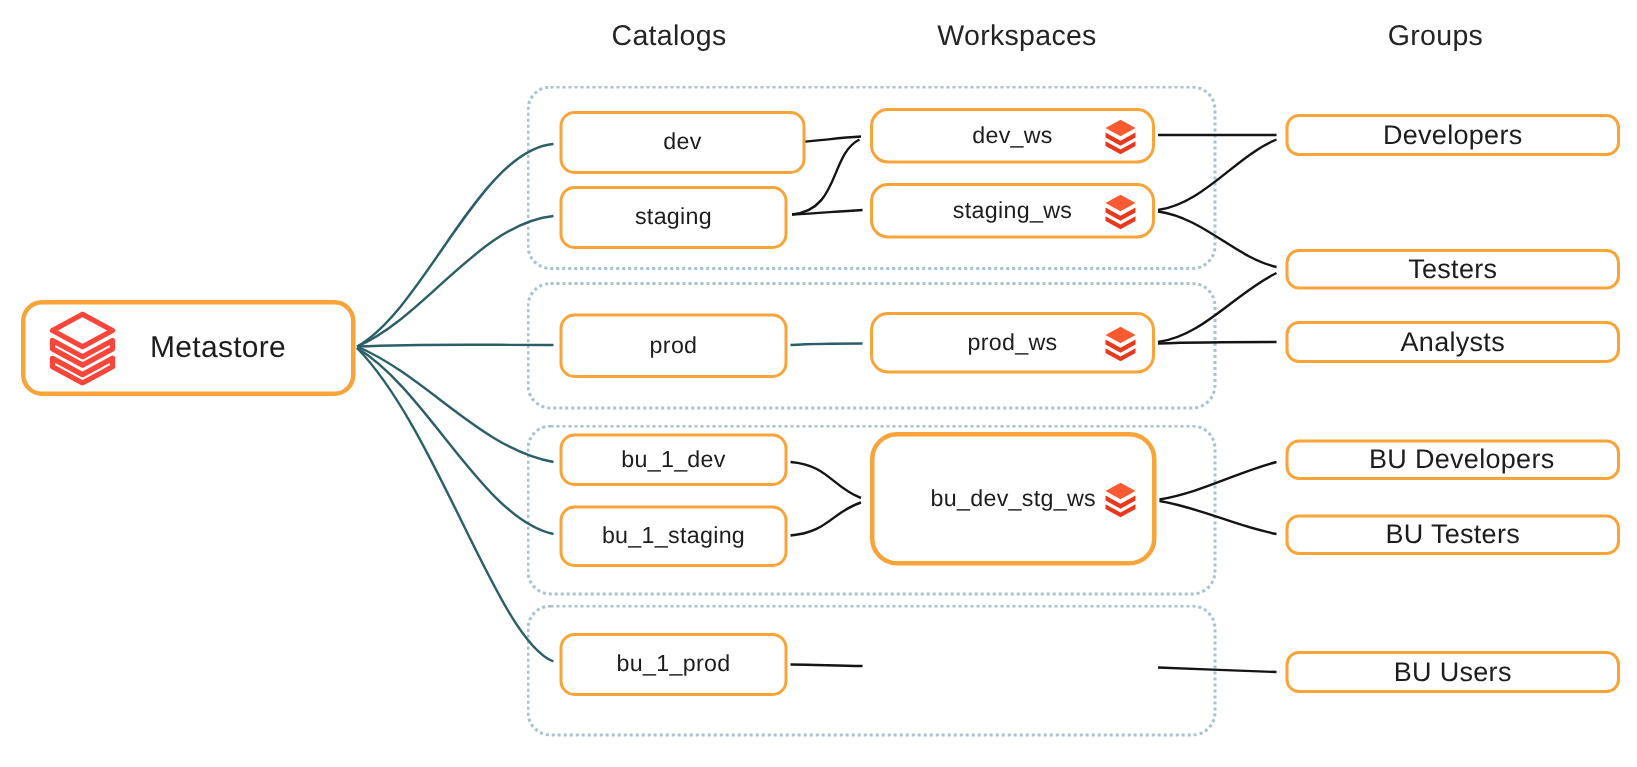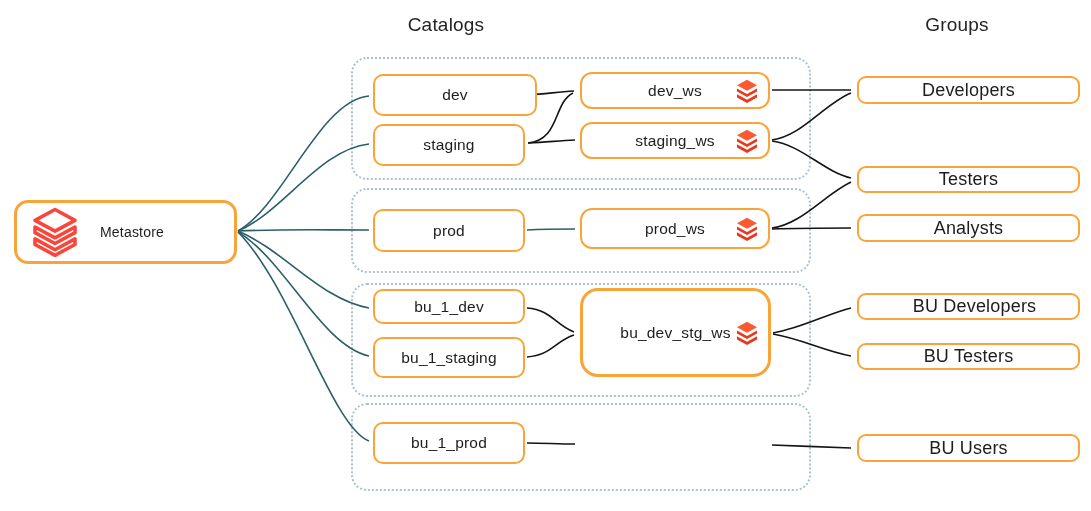--- a/index.html
+++ b/index.html
@@ -19,21 +19,21 @@
   .node{
     position:absolute;background:#ffffff;border:2.5px solid #f9a439;border-radius:10px;
     display:flex;align-items:center;justify-content:center;box-sizing:border-box;
   }
   .node .lbl{font-size:15.5px;color:#1d1d1d;letter-spacing:.2px;white-space:nowrap;}
   .node.grp{border-radius:9px;}
   .node.grp .lbl{font-size:18px;}
   .node.ws{border-radius:12px;}
   .node.big{border-radius:18px;border-width:3px;}
   .node.meta{border-radius:14px;border-width:3px;justify-content:flex-start;padding-left:13px;gap:20px;}
-  .node.meta .lbl{font-size:14px;}
+  .node.meta .lbl{font-size:20px;}
   .dbx-solid{position:absolute;right:8px;top:50%;transform:translateY(-50%);width:26px;height:24px;display:flex;}
   .dbx-solid svg{width:26px;height:24px;}
   .dbx-outline{width:50px;height:50px;display:flex;}
   .dbx-outline svg{width:50px;height:50px;}
   .defs-holder{position:absolute;width:0;height:0;overflow:hidden;}
 </style>
 </head>
 <body>
 
 <div class="canvas">
@@ -47,20 +47,21 @@
       </g>
       <g id="dbx-outline-g" fill="none" stroke="#f9463b" stroke-width="1.7" stroke-linejoin="round">
         <path d="M12 1.2 21.6 6.4 12 11.6 2.4 6.4Z"></path>
         <path d="M2.4 9.6 12 14.8 21.6 9.6 21.6 12.3 12 17.5 2.4 12.3Z"></path>
         <path d="M2.4 15.3 12 20.5 21.6 15.3 21.6 18 12 23.2 2.4 18Z"></path>
       </g>
     </defs>
   </svg>
 
   <div class="hdr" style="left:386px;width:120px;">Catalogs</div>
+  <div class="hdr" style="left:608px;width:140px;">Workspaces</div>
   <div class="hdr" style="left:897px;width:120px;">Groups</div>
 
   <div class="cluster" style="left:351px;top:57px;width:456px;height:119px;"></div>
   <div class="cluster" style="left:351px;top:188px;width:456px;height:81px;"></div>
   <div class="cluster" style="left:351px;top:283px;width:456px;height:110px;"></div>
   <div class="cluster" style="left:351px;top:403px;width:456px;height:84px;"></div>
 
   <svg class="edges" viewBox="0 0 1091 511">
     <defs>
       <marker id="mT" viewBox="0 0 10 10" refX="8" refY="5" markerWidth="8" markerHeight="8" orient="auto">

